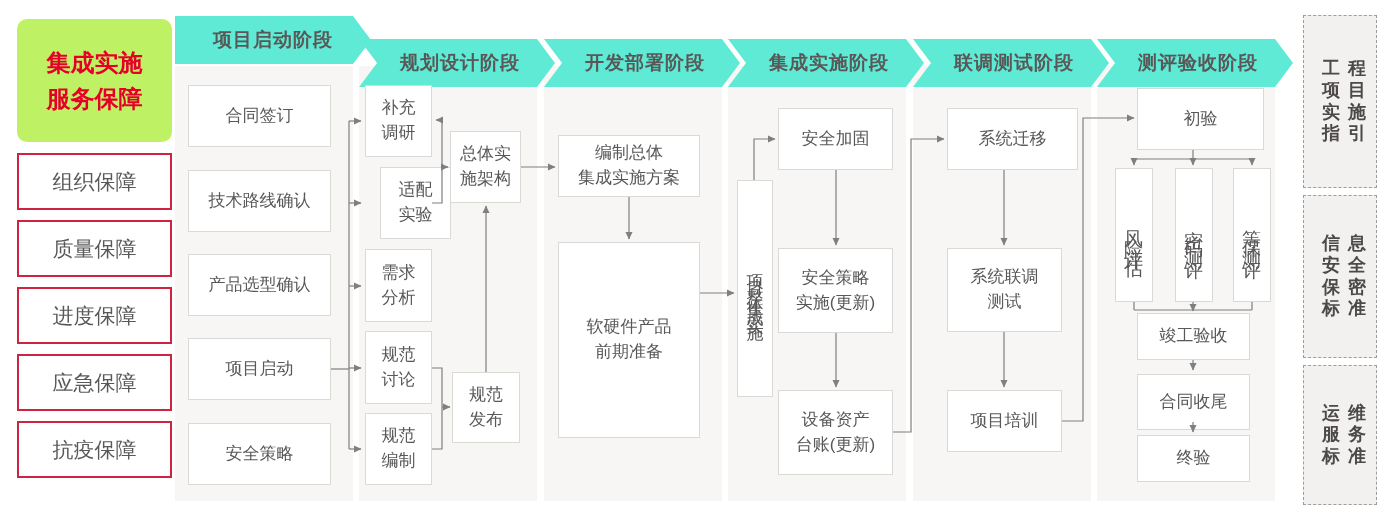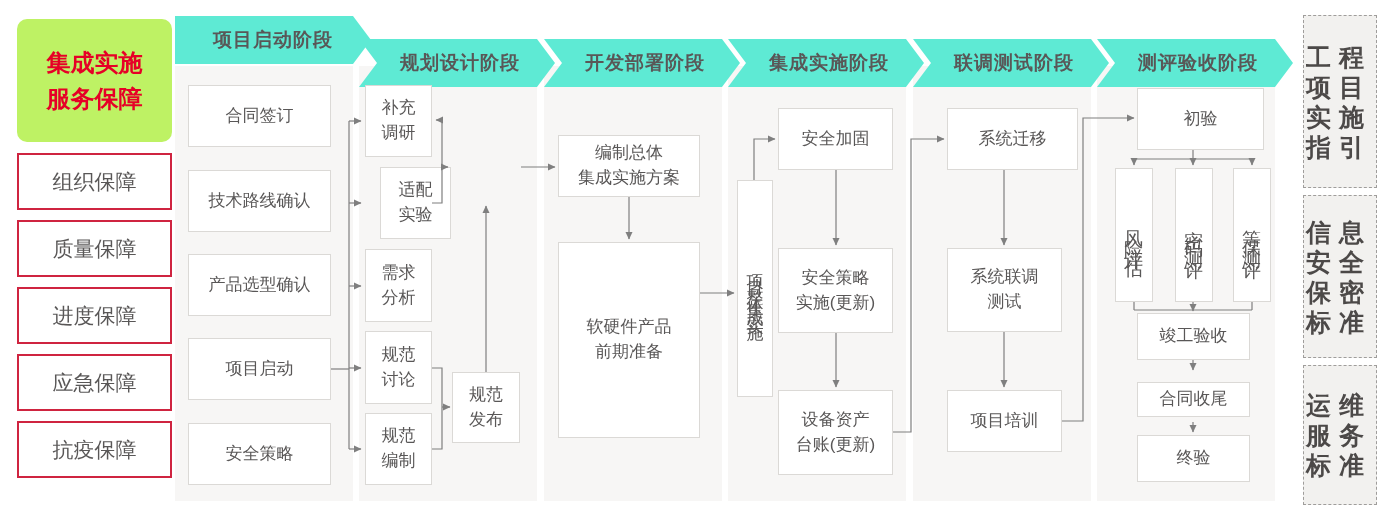--- a/index.html
+++ b/index.html
@@ -34,22 +34,22 @@
   .side-item{
     position:absolute;left:17px;width:155px;height:57px;background:#ffffff;border:2px solid #cf2440;box-sizing:border-box;
     display:flex;align-items:center;justify-content:center;font-size:21px;color:#595757;
   }
   
   .dashed-box{
     position:absolute;left:1303px;width:74px;background:#f2f1ef;border:1px dashed #9f9d9b;box-sizing:border-box;
     display:flex;align-items:center;justify-content:center;
   }
   .dashed-box .vt{
-    width:68px;font-size:25px;font-weight:bold;color:#4c4948;
-    letter-spacing:8px;line-height:1.2;word-break:break-all;text-align:left;
+    width:68px;font-size:18px;font-weight:bold;color:#4c4948;
+    letter-spacing:8px;line-height:1.2;word-break:break-all;text-align:right;
   }
   svg.connectors{position:absolute;left:0;top:0;pointer-events:none;}
 </style>
 </head>
 <body>
 
 <div class="stage">
 
   <div class="side-head">集成实施
 服务保障</div>
@@ -82,20 +82,22 @@
   <div class="node" style="left:365px;top:85px;width:67px;height:72px">补充
 调研</div>
   <div class="node" style="left:380px;top:167px;width:71px;height:72px">适配
 实验</div>
   <div class="node" style="left:365px;top:249px;width:67px;height:73px">需求
 分析</div>
   <div class="node" style="left:365px;top:331px;width:67px;height:73px">规范
 讨论</div>
   <div class="node" style="left:365px;top:413px;width:67px;height:72px">规范
 编制</div>
+  <div class="node" style="left:450px;top:131px;width:71px;height:72px">总体实
+施架构</div>
   <div class="node" style="left:452px;top:372px;width:68px;height:71px">规范
 发布</div>
 
   <div class="node" style="left:558px;top:135px;width:142px;height:62px">编制总体
 集成实施方案</div>
   <div class="node" style="left:558px;top:242px;width:142px;height:196px">软硬件产品
 前期准备</div>
   <div class="node vnode" style="left:737px;top:180px;width:36px;height:217px">项目整体集成实施</div>
 
   <div class="node" style="left:778px;top:108px;width:115px;height:62px">安全加固</div>
@@ -107,21 +109,21 @@
   <div class="node" style="left:947px;top:108px;width:131px;height:62px">系统迁移</div>
   <div class="node" style="left:947px;top:248px;width:115px;height:84px">系统联调
 测试</div>
   <div class="node" style="left:947px;top:390px;width:115px;height:62px">项目培训</div>
 
   <div class="node" style="left:1137px;top:88px;width:127px;height:62px">初验</div>
   <div class="node vnode4" style="left:1115px;top:168px;width:38px;height:134px">风险评估</div>
   <div class="node vnode4" style="left:1175px;top:168px;width:38px;height:134px">密码测评</div>
   <div class="node vnode4" style="left:1233px;top:168px;width:38px;height:134px">等保测评</div>
   <div class="node" style="left:1137px;top:313px;width:113px;height:47px">竣工验收</div>
-  <div class="node" style="left:1137px;top:382px;width:113px;height:35px">合同收尾</div>
+  <div class="node" style="left:1137px;top:374px;width:113px;height:56px">合同收尾</div>
   <div class="node" style="left:1137px;top:435px;width:113px;height:47px">终验</div>
 
   <svg class="connectors" width="1391" height="515" viewBox="0 0 1391 515">
     <defs>
       <marker id="ah" viewBox="0 0 8 8" markerWidth="8" markerHeight="8" refX="7" refY="4" orient="auto" markerUnits="userSpaceOnUse">
         <path d="M0,0.5 L7.5,4 L0,7.5 Z" fill="#7f7f7f"></path>
       </marker>
     </defs>
     <g fill="none" stroke="#7f7f7f" stroke-width="1.2">
       <path d="M331,369 H349"></path>

